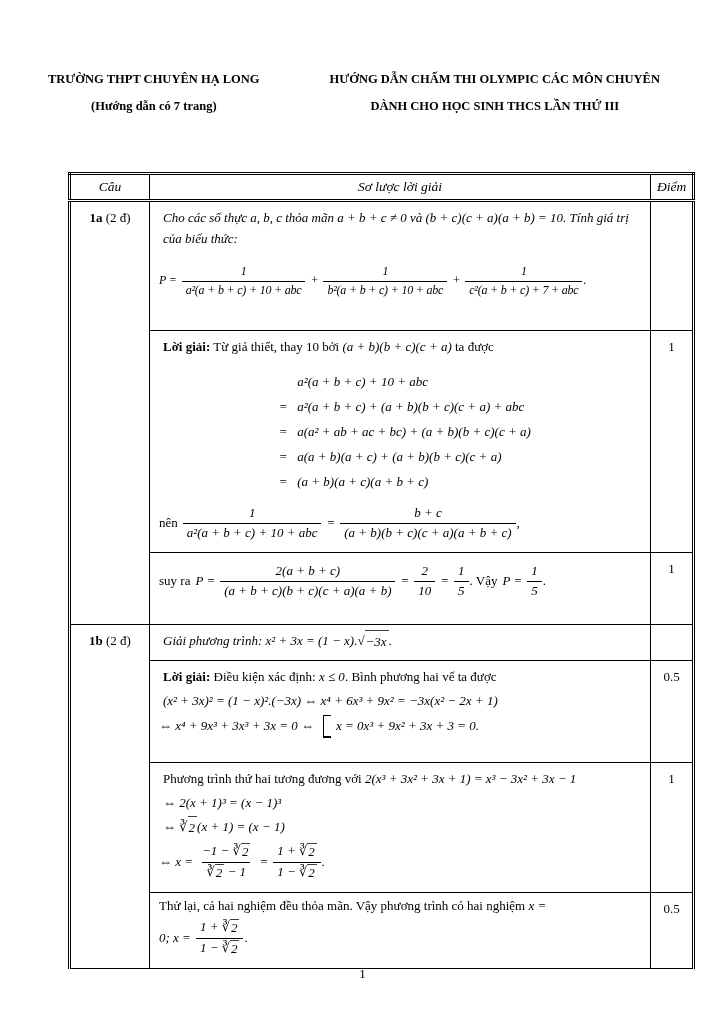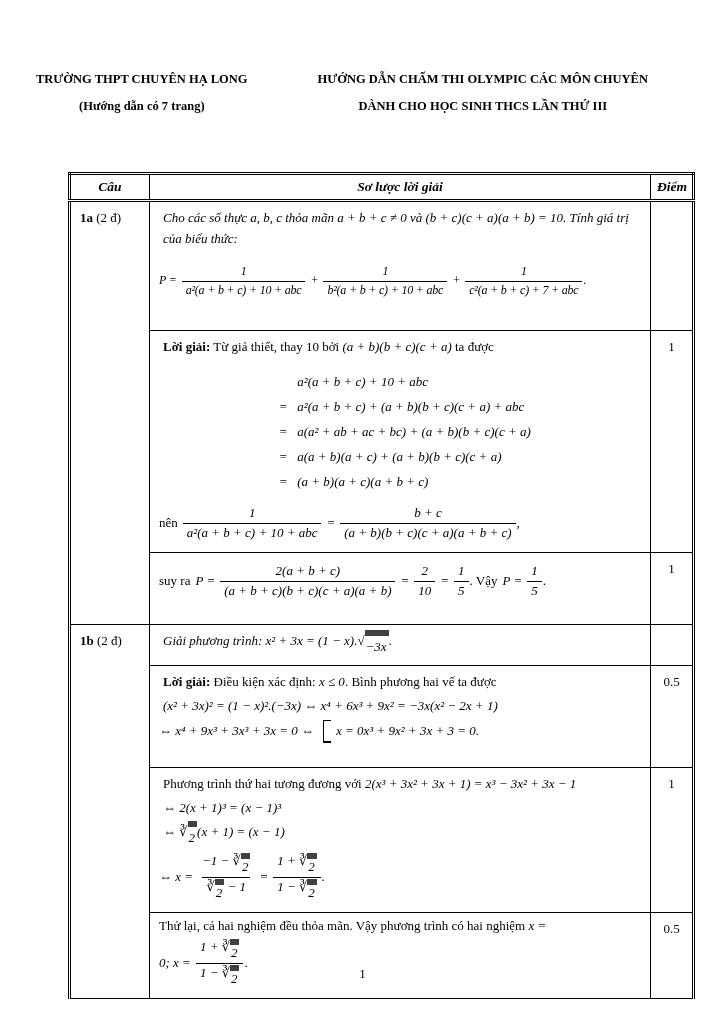--- a/index.html
+++ b/index.html
@@ -5,40 +5,40 @@
   html,body{margin:0;padding:0;background:#ffffff;}
   body{
     width:725px;height:1024px;position:relative;color:#000;
     font-family:"Liberation Serif","DejaVu Serif","DejaVu Sans",serif;
     font-size:13px;
   }
   .b{font-weight:bold;}
   .it{font-style:italic;}
   .m{font-style:italic;}
   
-  .doc-header{position:absolute;top:66px;left:36px;width:612px;display:flex;justify-content:space-between;}
+  .doc-header{position:absolute;top:66px;left:48px;width:612px;display:flex;justify-content:space-between;}
   .hdr-block{text-align:center;font-weight:bold;font-size:12.5px;line-height:27px;}
   
   table.score-table{
     position:absolute;top:172px;left:68px;width:627px;
     border-collapse:collapse;table-layout:fixed;
     border-left:3px double #000;border-right:3px double #000;
     border-top:3px double #000;border-bottom:1px solid #000;
   }
   .score-table th,.score-table td{
     border:1px solid #000;vertical-align:top;box-sizing:border-box;
     padding:5px 9px;
   }
   .score-table th{
-    font-style:italic;font-weight:bold;font-size:13.5px;
+    font-style:italic;font-weight:normal;font-size:13.5px;
     border-bottom:3px double #000;padding:4px 6px;text-align:center;
   }
   col.c-cau{width:80px;}
   col.c-score{width:43px;}
-  td.cau{padding-top:8px;}
+  td.cau{text-align:center;padding-top:8px;}
   td.score{text-align:center;padding-top:8px;}
   td.h1a1{height:130px;}
   td.h1a2{height:194px;}
   td.h1a3{height:72px;}
   td.h1b1{height:30px;}
   td.h1b2{height:102px;}
   td.h1b3{height:109px;}
   td.h1b4{height:54px;}
   .sol p{margin:0 0 3px 4px;line-height:1.62;}
   
@@ -47,21 +47,21 @@
   .frac{display:inline-flex;flex-direction:column;align-items:center;vertical-align:middle;line-height:1.3;}
   .frac .num,.frac .den{padding:1px 4px;display:flex;justify-content:center;white-space:pre;}
   .frac .den{border-top:1px solid #000;}
   .tight{margin-left:-4px;}
   
   .align{width:fit-content;margin:12px auto 10px auto;line-height:25px;}
   .arow{display:flex;}
   .aeq{width:28px;text-align:center;flex:0 0 28px;}
   
   .rt{display:inline-flex;align-items:flex-start;white-space:nowrap;}
-  .rt .rad{border-top:6px solid #404040;padding:0 2px 0 1px;white-space:pre;text-align:right;}
+  .rt .rad{border-top:1px solid #404040;padding:0 2px 0 1px;white-space:pre;text-align:right;}
   
   .cases{
     display:inline-flex;flex-direction:row;row-gap:7px;
     border-left:1.5px solid #000;padding:3px 2px 3px 12px;margin-left:4px;
     position:relative;
   }
   .cases::before,.cases::after{
     content:"";position:absolute;left:0;width:7px;height:1.5px;background:#000;
   }
   .cases::before{top:0;}

